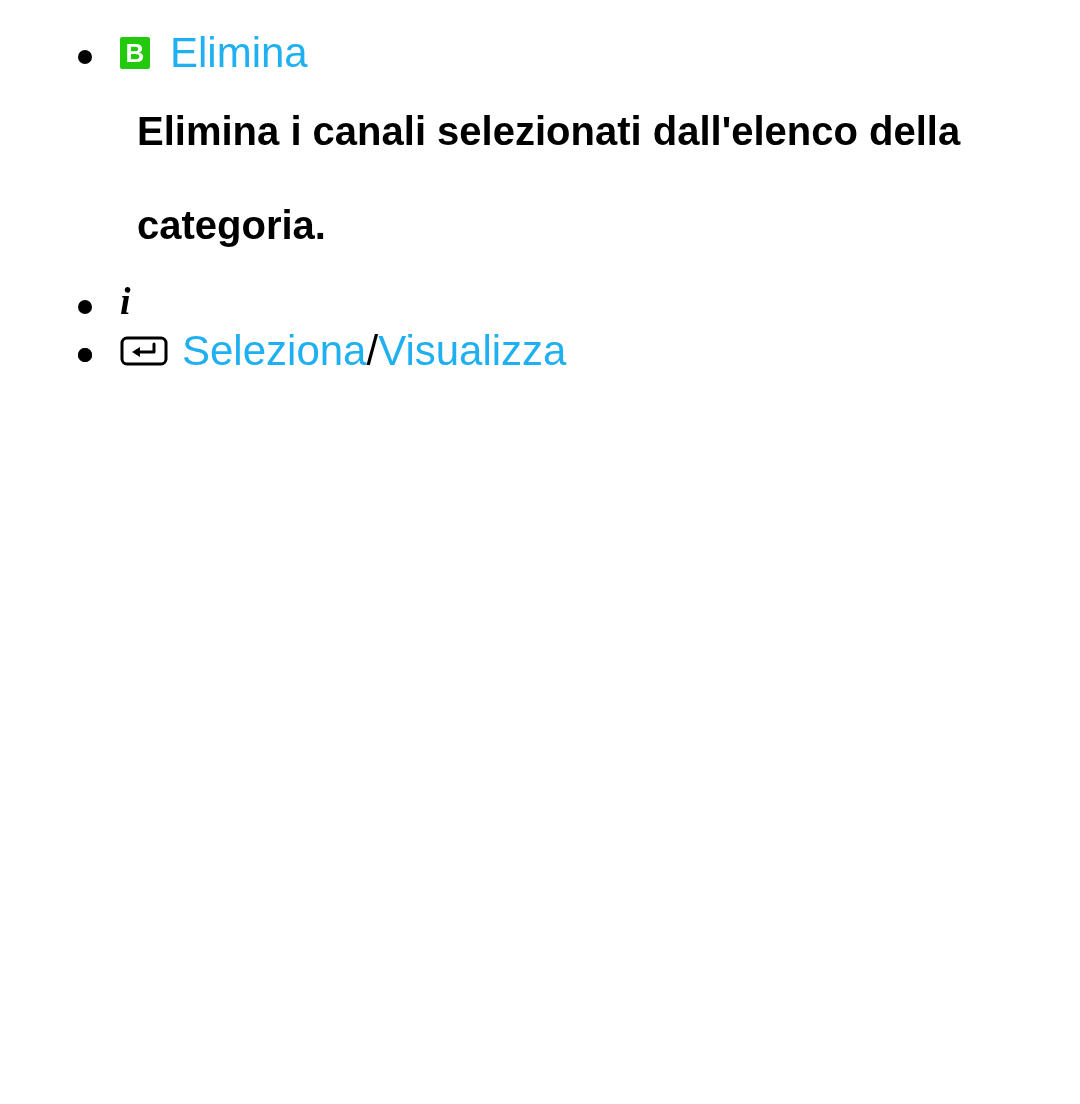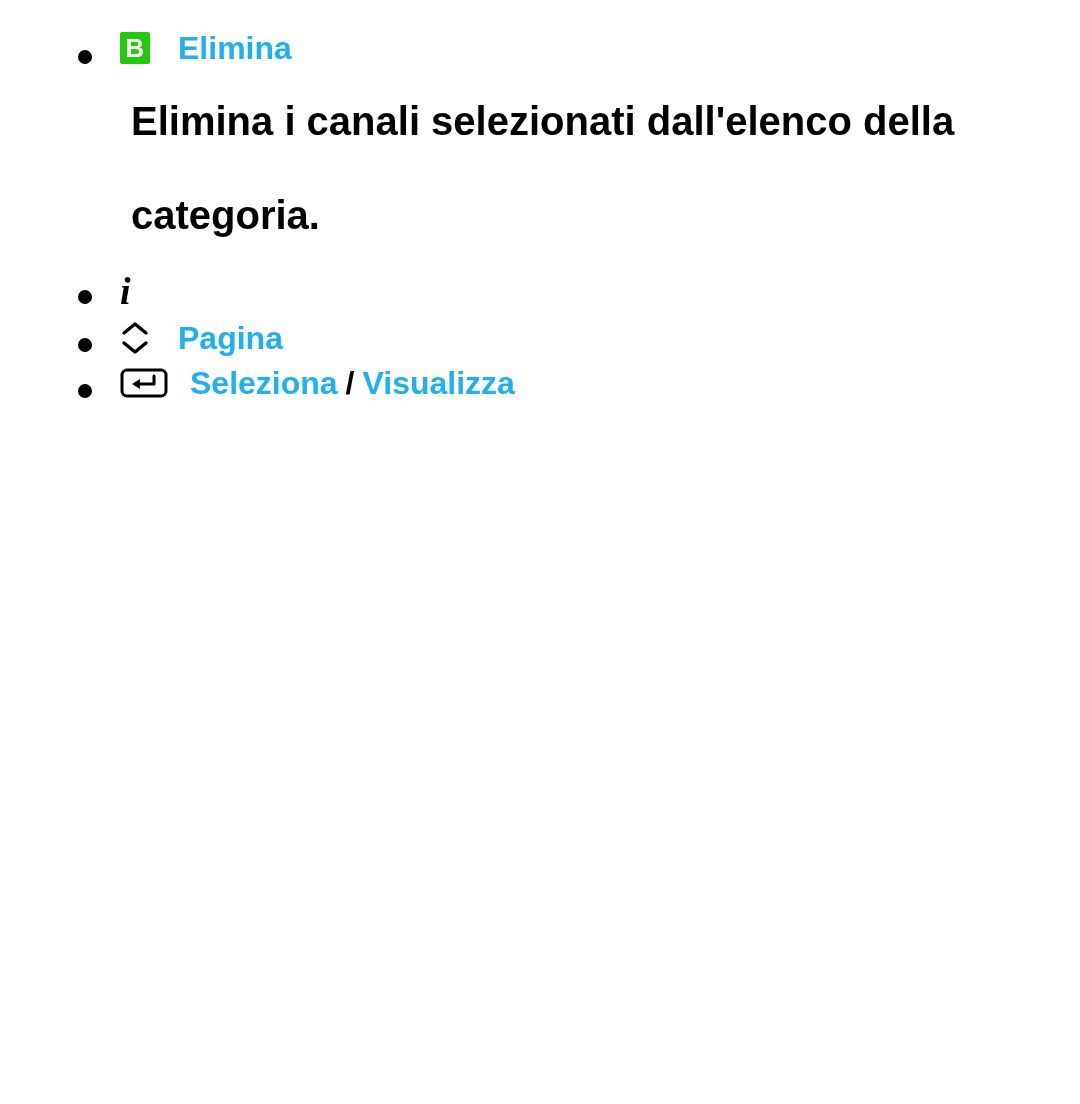--- a/index.html
+++ b/index.html
@@ -44,33 +44,32 @@
   .icon-slot {
     width: 44px;
     display: inline-flex;
     align-items: center;
     justify-content: flex-start;
     flex: none;
     margin-right: 6px;
   }
   .label {
     color: #1eb0f0;
-    font-size: 32px;
-    font-weight: 700;
-    margin-left: 8px;
+    font-size: 42px;
+    font-weight: 400;
   }
   .label.sep {
     color: #000;
   }
   .desc {
     font-size: 40px;
     font-weight: 700;
     line-height: 2.35;
     color: #000;
-    margin-left: 11px;
+    margin-left: 17px;
   }
   .note-row {
     display: flex;
     align-items: flex-start;
     margin-left: 0px;
     margin-top: 6px;
     margin-bottom: 20px;
   }
   .note-icon-slot {
     width: 46px;
@@ -127,29 +126,20 @@
 
   <li>
     <div class="item-head">
       <span class="icon-slot">
         <span class="icon-i">i</span>
       </span>
     </div>
   </li>
 
   <li>
-    <div class="item-head">
-      <span class="icon-slot">
-        <svg width="30" height="36" viewBox="0 0 30 36">
-          <polyline points="4,13 15,4 26,13" fill="none" stroke="#000" stroke-width="3.4" stroke-linecap="round" stroke-linejoin="round"></polyline>
-          <polyline points="4,23 15,32 26,23" fill="none" stroke="#000" stroke-width="3.4" stroke-linecap="round" stroke-linejoin="round"></polyline>
-        </svg>
-      </span>
-      <span class="label">Pagina</span>
-    </div>
   </li>
 
   <li>
     <div class="item-head">
       <span class="icon-slot" style="width:56px;">
         <svg width="48" height="34" viewBox="0 0 48 34">
           <rect x="2" y="4" width="44" height="26" rx="5" ry="5" fill="none" stroke="#000" stroke-width="3"></rect>
           <path d="M34 10 L34 18 L18 18" fill="none" stroke="#000" stroke-width="3" stroke-linecap="round" stroke-linejoin="round"></path>
           <polygon points="20,13 20,23 12,18" fill="#000"></polygon>
         </svg>

